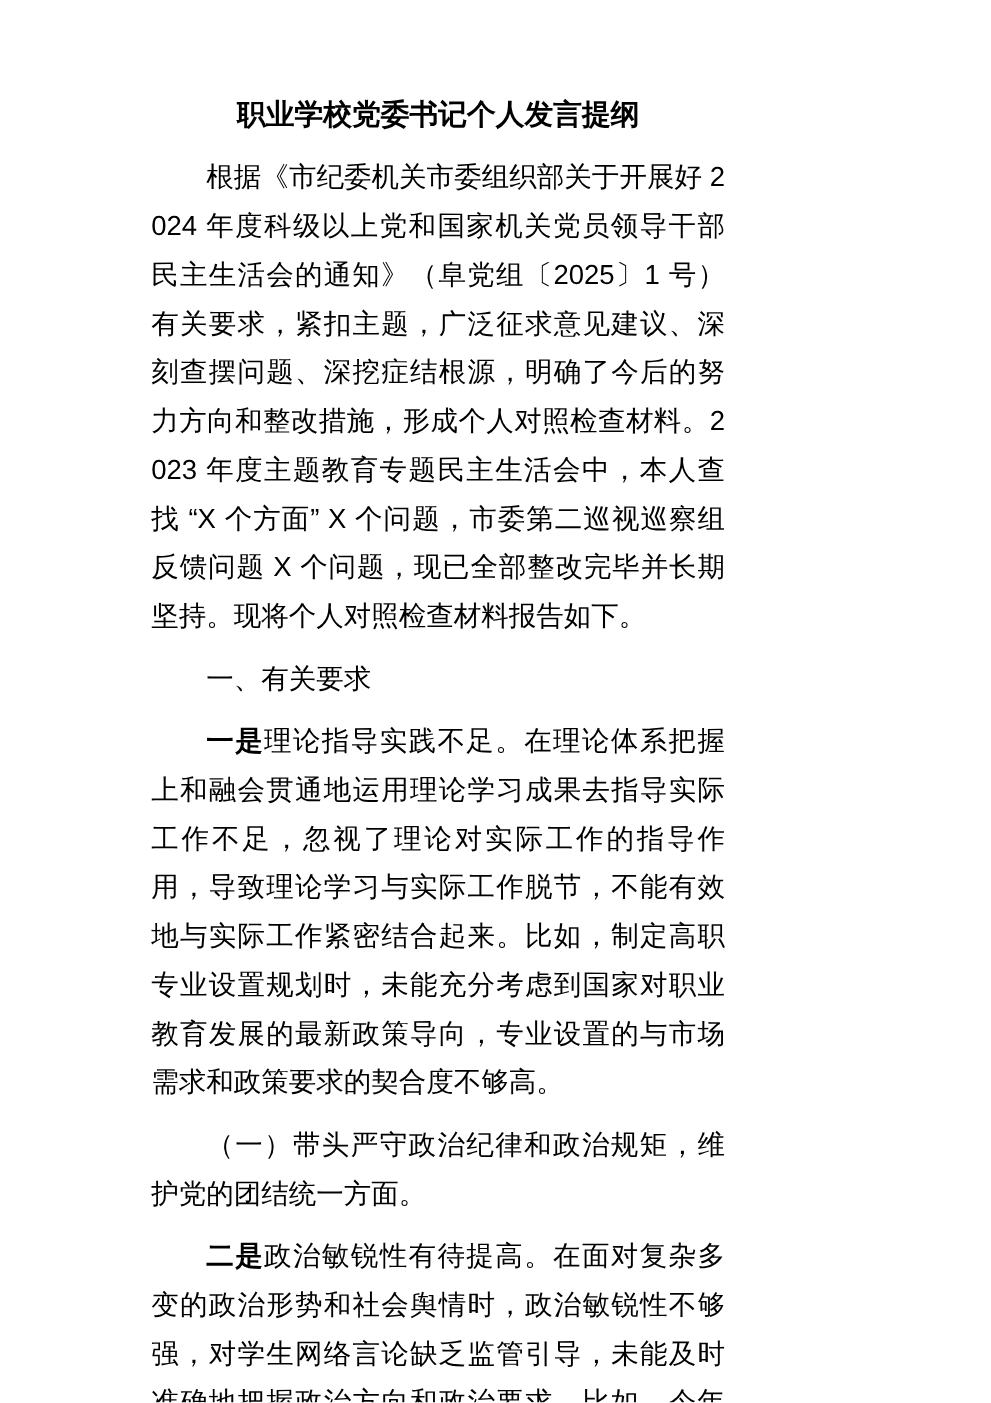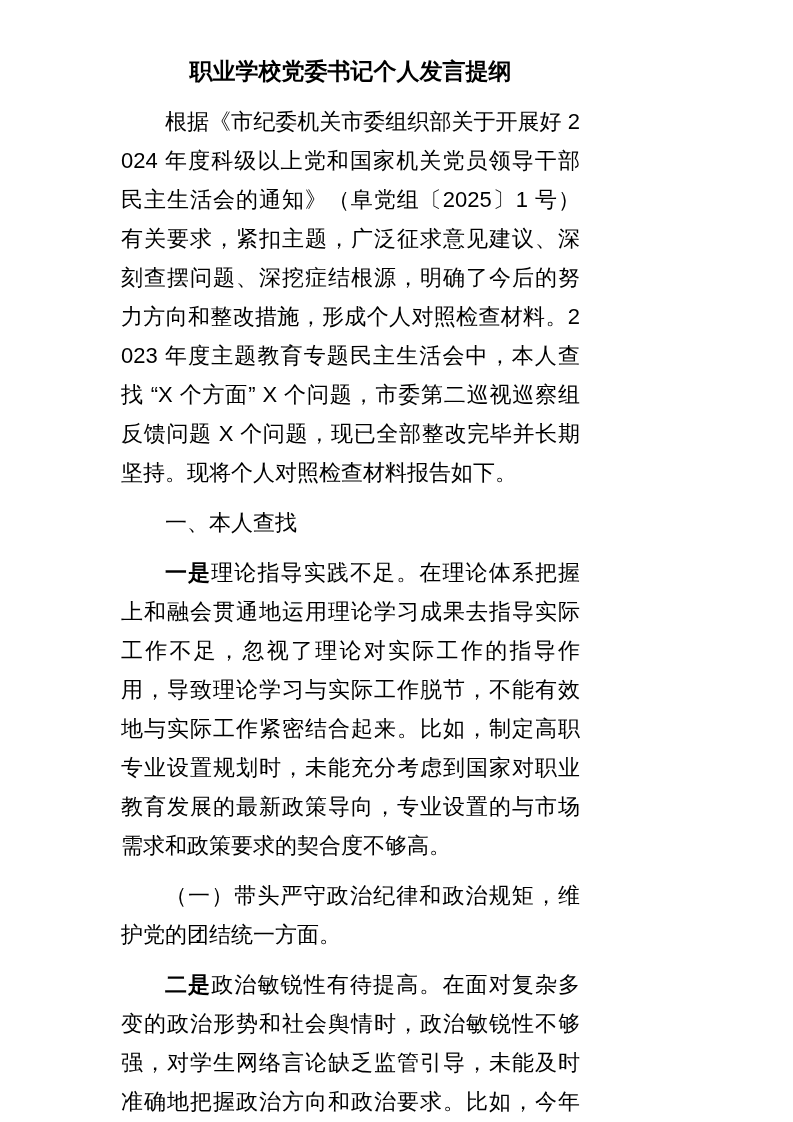--- a/index.html
+++ b/index.html
@@ -6,21 +6,21 @@
     margin: 0;
     padding: 0;
     background: #ffffff;
   }
   .page {
     position: relative;
     width: 701px;
     height: 1122px;
     background: #ffffff;
     box-sizing: border-box;
-    padding: 52px 121px 0 121px;
+    padding: 72px 121px 0 121px;
     font-family: "Liberation Sans", "DejaVu Sans", sans-serif;
     color: #000000;
     font-size: 22px;
     line-height: 39px;
     overflow: hidden;
   }
   .doc-title {
     margin: 0 0 11px 0;
     text-align: center;
     font-weight: bold;
@@ -40,21 +40,21 @@
 </style>
 </head>
 <body>
 
 <div class="page">
 
   <h1 class="doc-title">职业学校党委书记个人发言提纲</h1>
 
   <p class="para"><span>根据《市纪委机关市委组织部关于开展好 2024 年度科级以上党和国家机关党员领导干部民主生活会的通知》（阜党组〔2025〕1 号）有关要求，紧扣主题，广泛征求意见建议、深刻查摆问题、深挖症结根源，明确了今后的努力方向和整改措施，形成个人对照检查材料。2023 年度主题教育专题民主生活会中，本人查找 “X 个方面” X 个问题，市委第二巡视巡察组反馈问题 X 个问题，现已全部整改完毕并长期坚持。现将个人对照检查材料报告如下。</span></p>
 
-  <p class="para"><span>一、本人查找</span></p>
+  <p class="para"><span>一、有关要求</span></p>
 
   <p class="para"><span class="bold-lead">一是</span><span>理论指导实践不足。在理论体系把握上和融会贯通地运用理论学习成果去指导实际工作不足，忽视了理论对实际工作的指导作用，导致理论学习与实际工作脱节，不能有效地与实际工作紧密结合起来。比如，制定高职专业设置规划时，未能充分考虑到国家对职业教育发展的最新政策导向，专业设置的与市场需求和政策要求的契合度不够高。</span></p>
 
   <p class="para"><span>（一）带头严守政治纪律和政治规矩，维护党的团结统一方面。</span></p>
 
   <p class="para"><span class="bold-lead">二是</span><span>政治敏锐性有待提高。在面对复杂多变的政治形势和社会舆情时，政治敏锐性不够强，对学生网络言论缺乏监管引导，未能及时准确地把握政治方向和政治要求。比如，今年出现一起学生在网络上投诉宿管人员、传播不良信息、</span></p>
 
 </div>
 
 </body></html>

